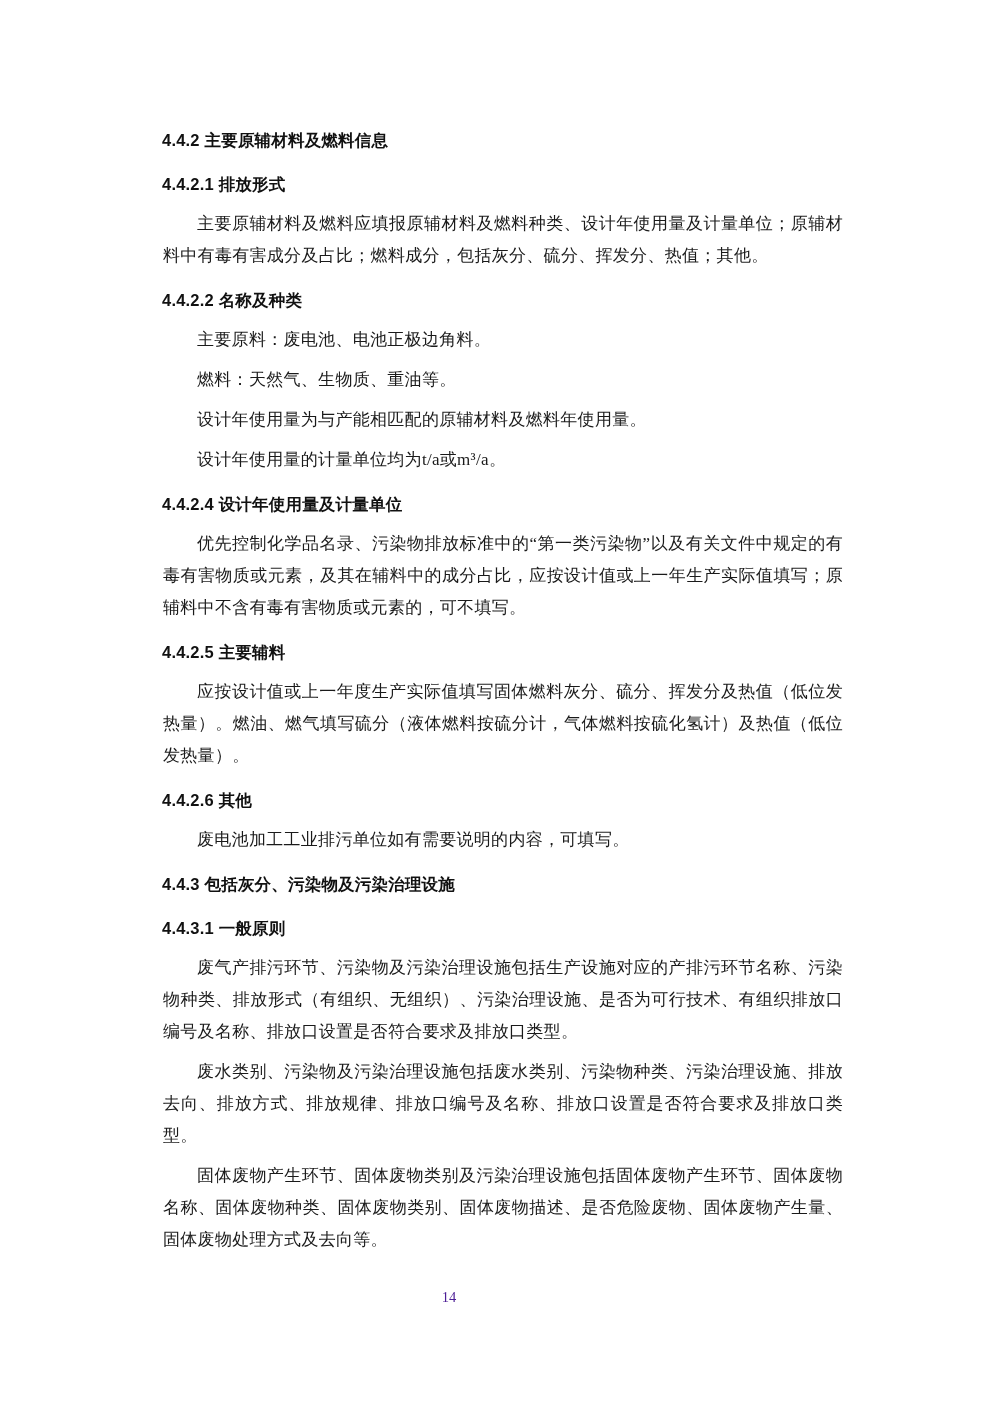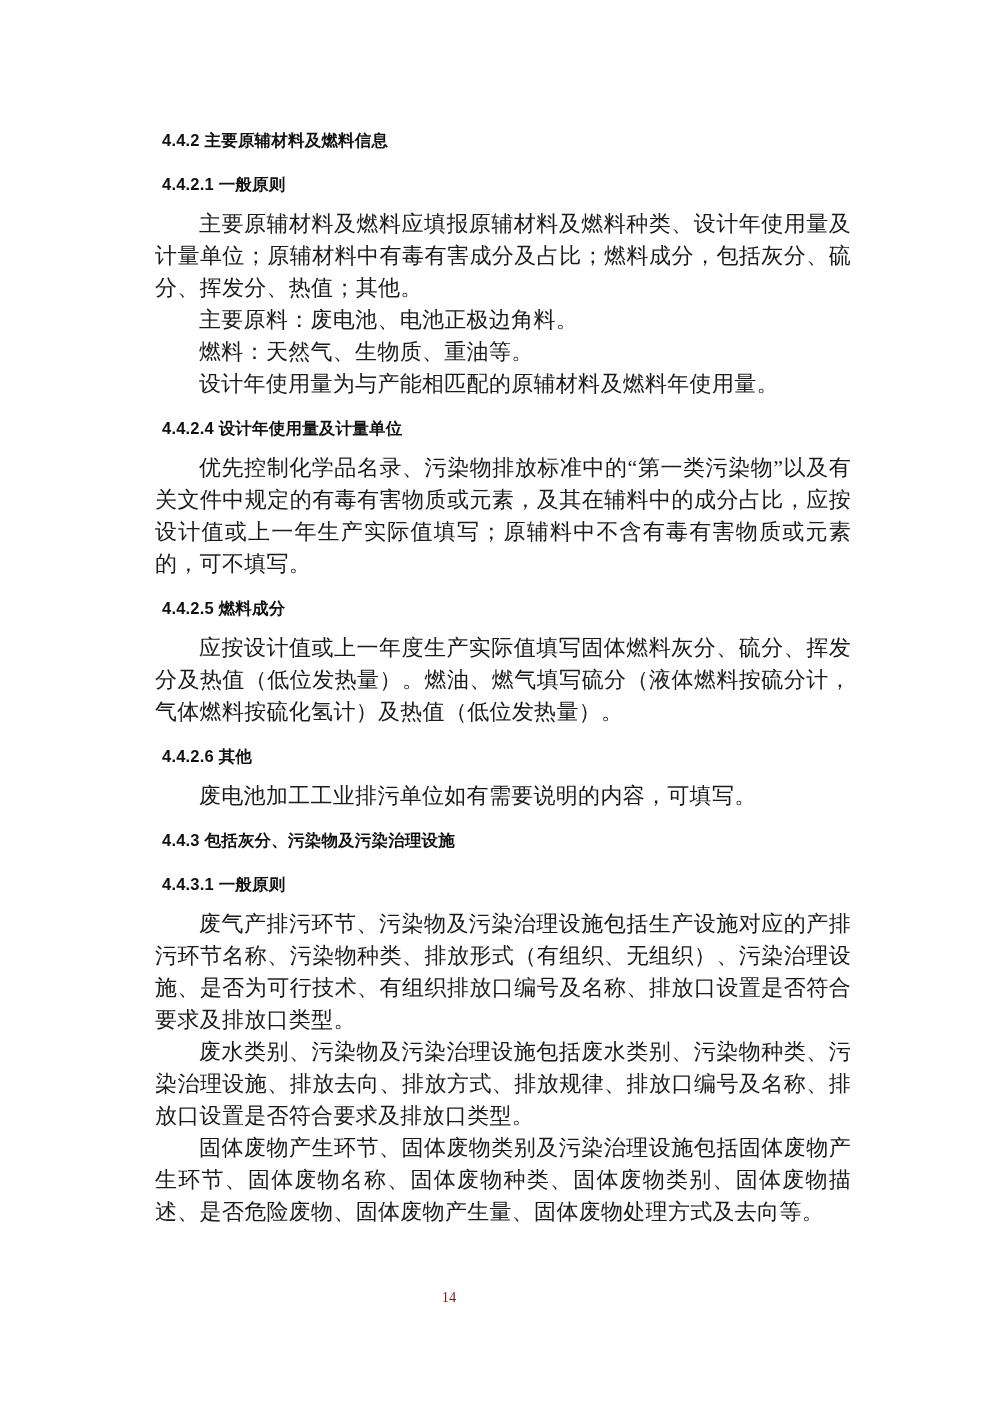--- a/index.html
+++ b/index.html
@@ -27,55 +27,57 @@
     font-weight: 700;
     font-size: 16.5px;
     line-height: 32px;
     margin: 12px 0 8px;
     padding-left: 7px;
     letter-spacing: 0.2px;
     color: #111111;
   }
   .blk-p {
     font-family: "Liberation Serif", "DejaVu Serif", serif;
-    font-size: 22px;
+    font-size: 17px;
     line-height: 32px;
-    margin: 0;
+    margin: 8px;
     text-indent: 2em;
     text-align: justify;
     letter-spacing: 0.3px;
     color: #1a1a1a;
   }
   .page-footer {
     position: absolute;
     left: 0;
     right: 0;
     top: 1288px;
     text-align: center;
   }
   .page-number {
     font-family: "Liberation Serif", "DejaVu Serif", serif;
     font-size: 14.5px;
-    color: #7f1d1d;
+    color: #4c1d95;
   }
 </style>
 </head>
 <body>
 
 <div class="page">
   <main class="content" id="doc-content">
       <h3 class="blk-h3">4.4.2 主要原辅材料及燃料信息</h3>
-      <h4 class="blk-h4">4.4.2.1 一般原则</h4>
+      <h4 class="blk-h4">4.4.2.1 排放形式</h4>
       <p class="blk-p">主要原辅材料及燃料应填报原辅材料及燃料种类、设计年使用量及计量单位；原辅材料中有毒有害成分及占比；燃料成分，包括灰分、硫分、挥发分、热值；其他。</p>
+      <h4 class="blk-h4">4.4.2.2 名称及种类</h4>
       <p class="blk-p">主要原料：废电池、电池正极边角料。</p>
       <p class="blk-p">燃料：天然气、生物质、重油等。</p>
       <p class="blk-p">设计年使用量为与产能相匹配的原辅材料及燃料年使用量。</p>
+      <p class="blk-p">设计年使用量的计量单位均为t/a或m³/a。</p>
       <h4 class="blk-h4">4.4.2.4 设计年使用量及计量单位</h4>
       <p class="blk-p">优先控制化学品名录、污染物排放标准中的“第一类污染物”以及有关文件中规定的有毒有害物质或元素，及其在辅料中的成分占比，应按设计值或上一年生产实际值填写；原辅料中不含有毒有害物质或元素的，可不填写。</p>
-      <h4 class="blk-h4">4.4.2.5 燃料成分</h4>
+      <h4 class="blk-h4">4.4.2.5 主要辅料</h4>
       <p class="blk-p">应按设计值或上一年度生产实际值填写固体燃料灰分、硫分、挥发分及热值（低位发热量）。燃油、燃气填写硫分（液体燃料按硫分计，气体燃料按硫化氢计）及热值（低位发热量）。</p>
       <h4 class="blk-h4">4.4.2.6 其他</h4>
       <p class="blk-p">废电池加工工业排污单位如有需要说明的内容，可填写。</p>
       <h3 class="blk-h3">4.4.3 包括灰分、污染物及污染治理设施</h3>
       <h4 class="blk-h4">4.4.3.1 一般原则</h4>
       <p class="blk-p">废气产排污环节、污染物及污染治理设施包括生产设施对应的产排污环节名称、污染物种类、排放形式（有组织、无组织）、污染治理设施、是否为可行技术、有组织排放口编号及名称、排放口设置是否符合要求及排放口类型。</p>
       <p class="blk-p">废水类别、污染物及污染治理设施包括废水类别、污染物种类、污染治理设施、排放去向、排放方式、排放规律、排放口编号及名称、排放口设置是否符合要求及排放口类型。</p>
       <p class="blk-p">固体废物产生环节、固体废物类别及污染治理设施包括固体废物产生环节、固体废物名称、固体废物种类、固体废物类别、固体废物描述、是否危险废物、固体废物产生量、固体废物处理方式及去向等。</p>
     </main>
   <footer class="page-footer">

